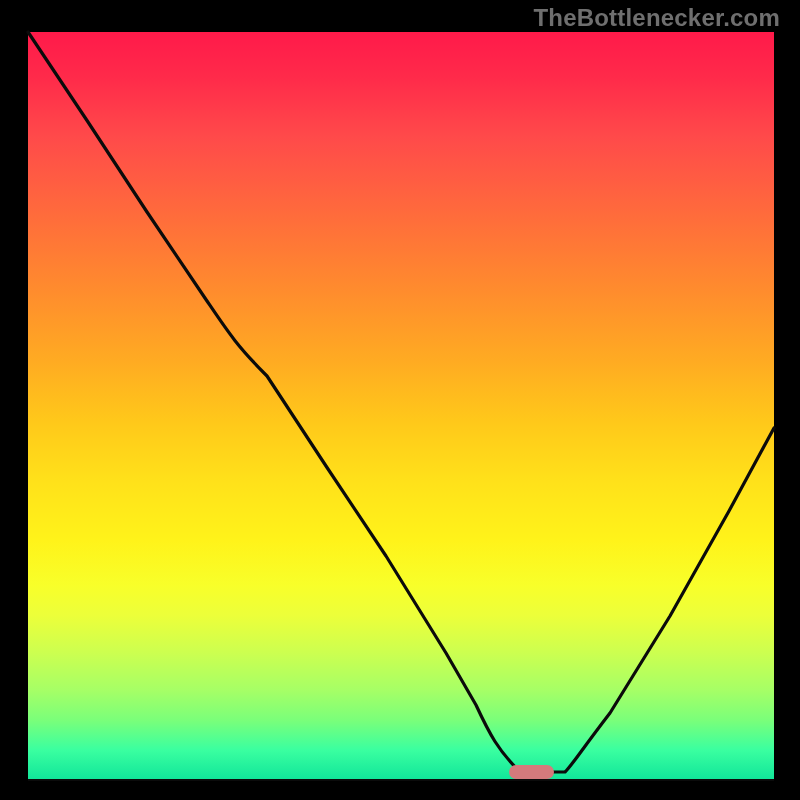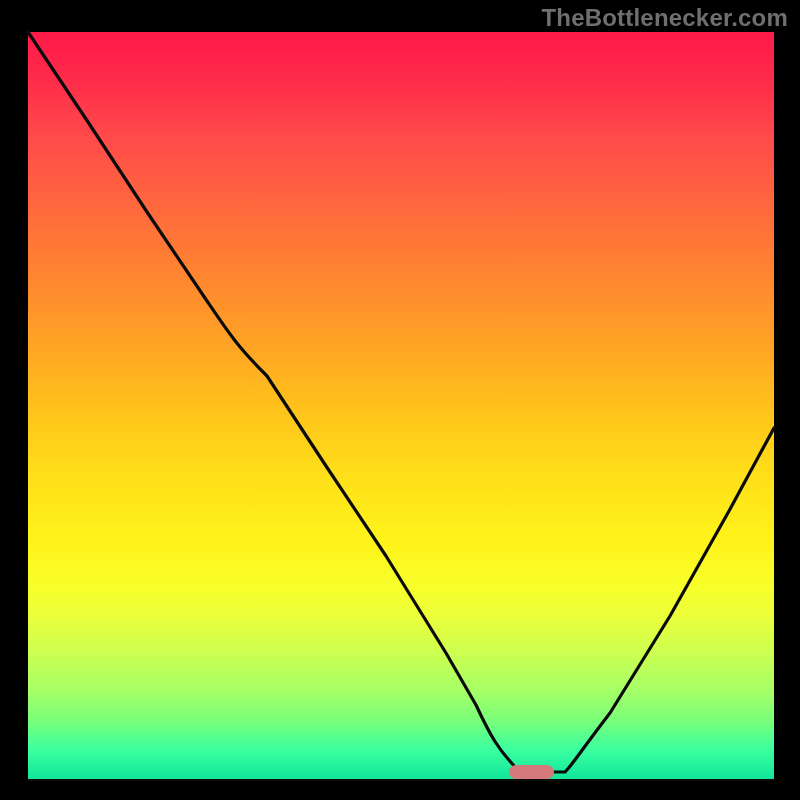--- a/index.html
+++ b/index.html
@@ -6,21 +6,21 @@
   html, body { width: 800px; height: 800px; overflow: hidden; background: #000; }
   .container {
     position: relative;
     width: 800px;
     height: 800px;
     background: #000;
   }
   .watermark {
     position: absolute;
     top: 4px;
-    right: 12px;
+    right: 20px;
     font-family: Arial, Helvetica, sans-serif;
     font-size: 24px;
     font-weight: 600;
     color: #6f6f6f;
     letter-spacing: 0.2px;
     z-index: 5;
   }
   .plot-frame {
     position: absolute;
     left: 28px;

